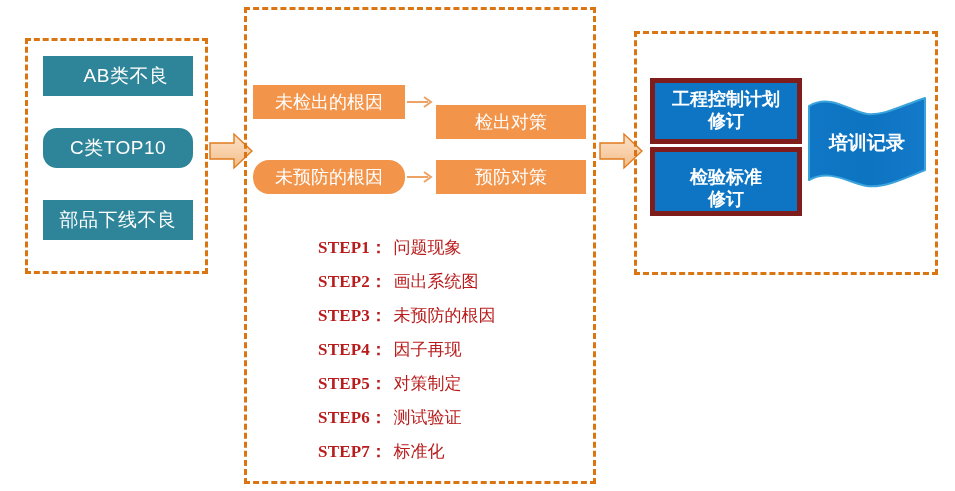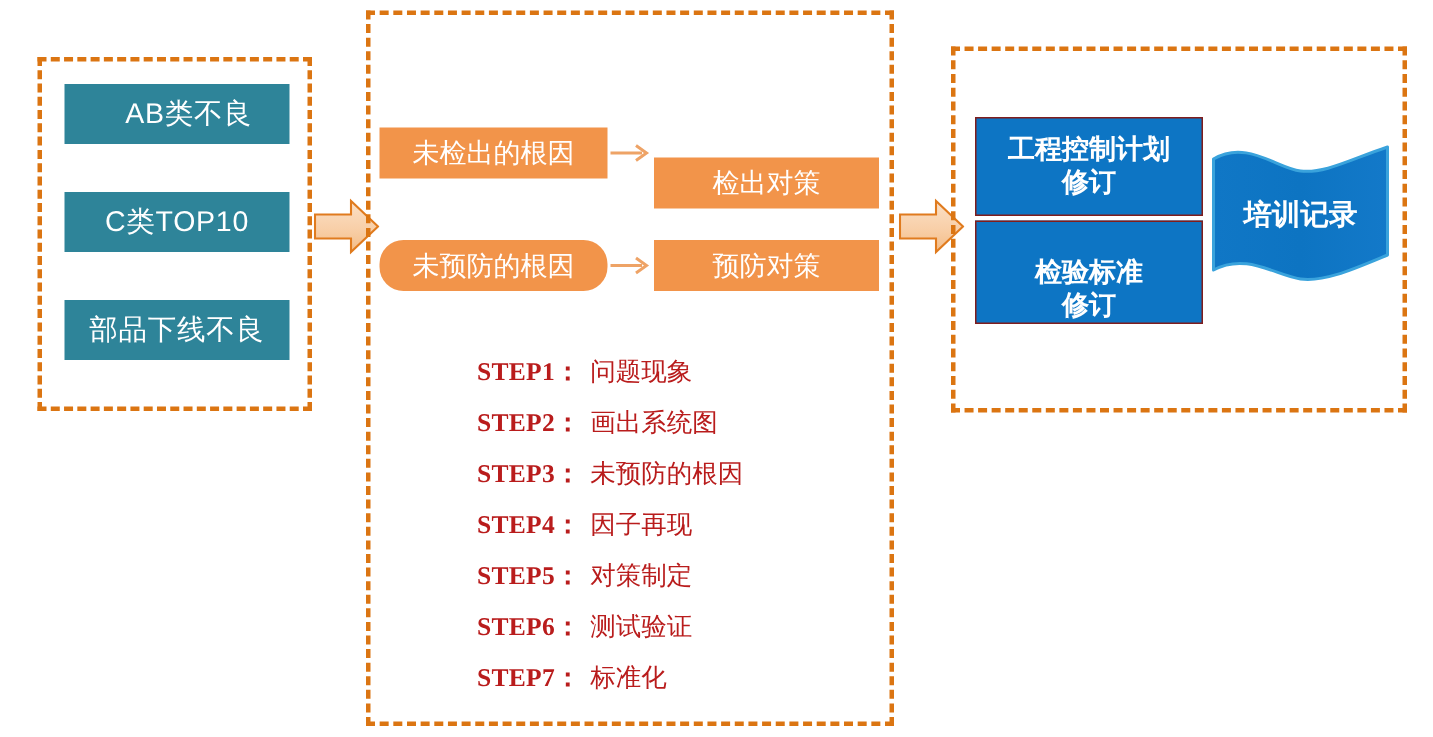--- a/index.html
+++ b/index.html
@@ -43,21 +43,21 @@
     color: #ffffff;
     display: flex;
     align-items: center;
     justify-content: center;
     font-size: 19px;
     letter-spacing: 0.5px;
     box-sizing: border-box;
     white-space: nowrap;
   }
   #teal-box-0 { top: 56px; padding-left: 16px; }
-  #teal-box-1 { top: 128px; }
+  #teal-box-1 { top: 128px; border-radius: 14px; }
   #teal-box-2 { top: 200px; }
 
   
   .orange-box {
     position: absolute;
     height: 34px;
     background: #F2944A;
     color: #ffffff;
     display: flex;
     align-items: center;
@@ -121,21 +121,21 @@
     background: #0D75C4;
     color: #ffffff;
     display: flex;
     align-items: center;
     justify-content: center;
     text-align: center;
     font-size: 18px;
     font-weight: bold;
     line-height: 1.22;
     box-sizing: border-box;
-    border: 1px solid #7f1d1d;
+    border: 5px solid #7f1d1d;
   }
   #blue-box-0 { top: 78px;  height: 66px; }
   #blue-box-1 { top: 147px; height: 69px; align-items: flex-end; }
 
   
   .flag {
     position: absolute;
     left: 805px;
     top: 96px;
     width: 124px;

